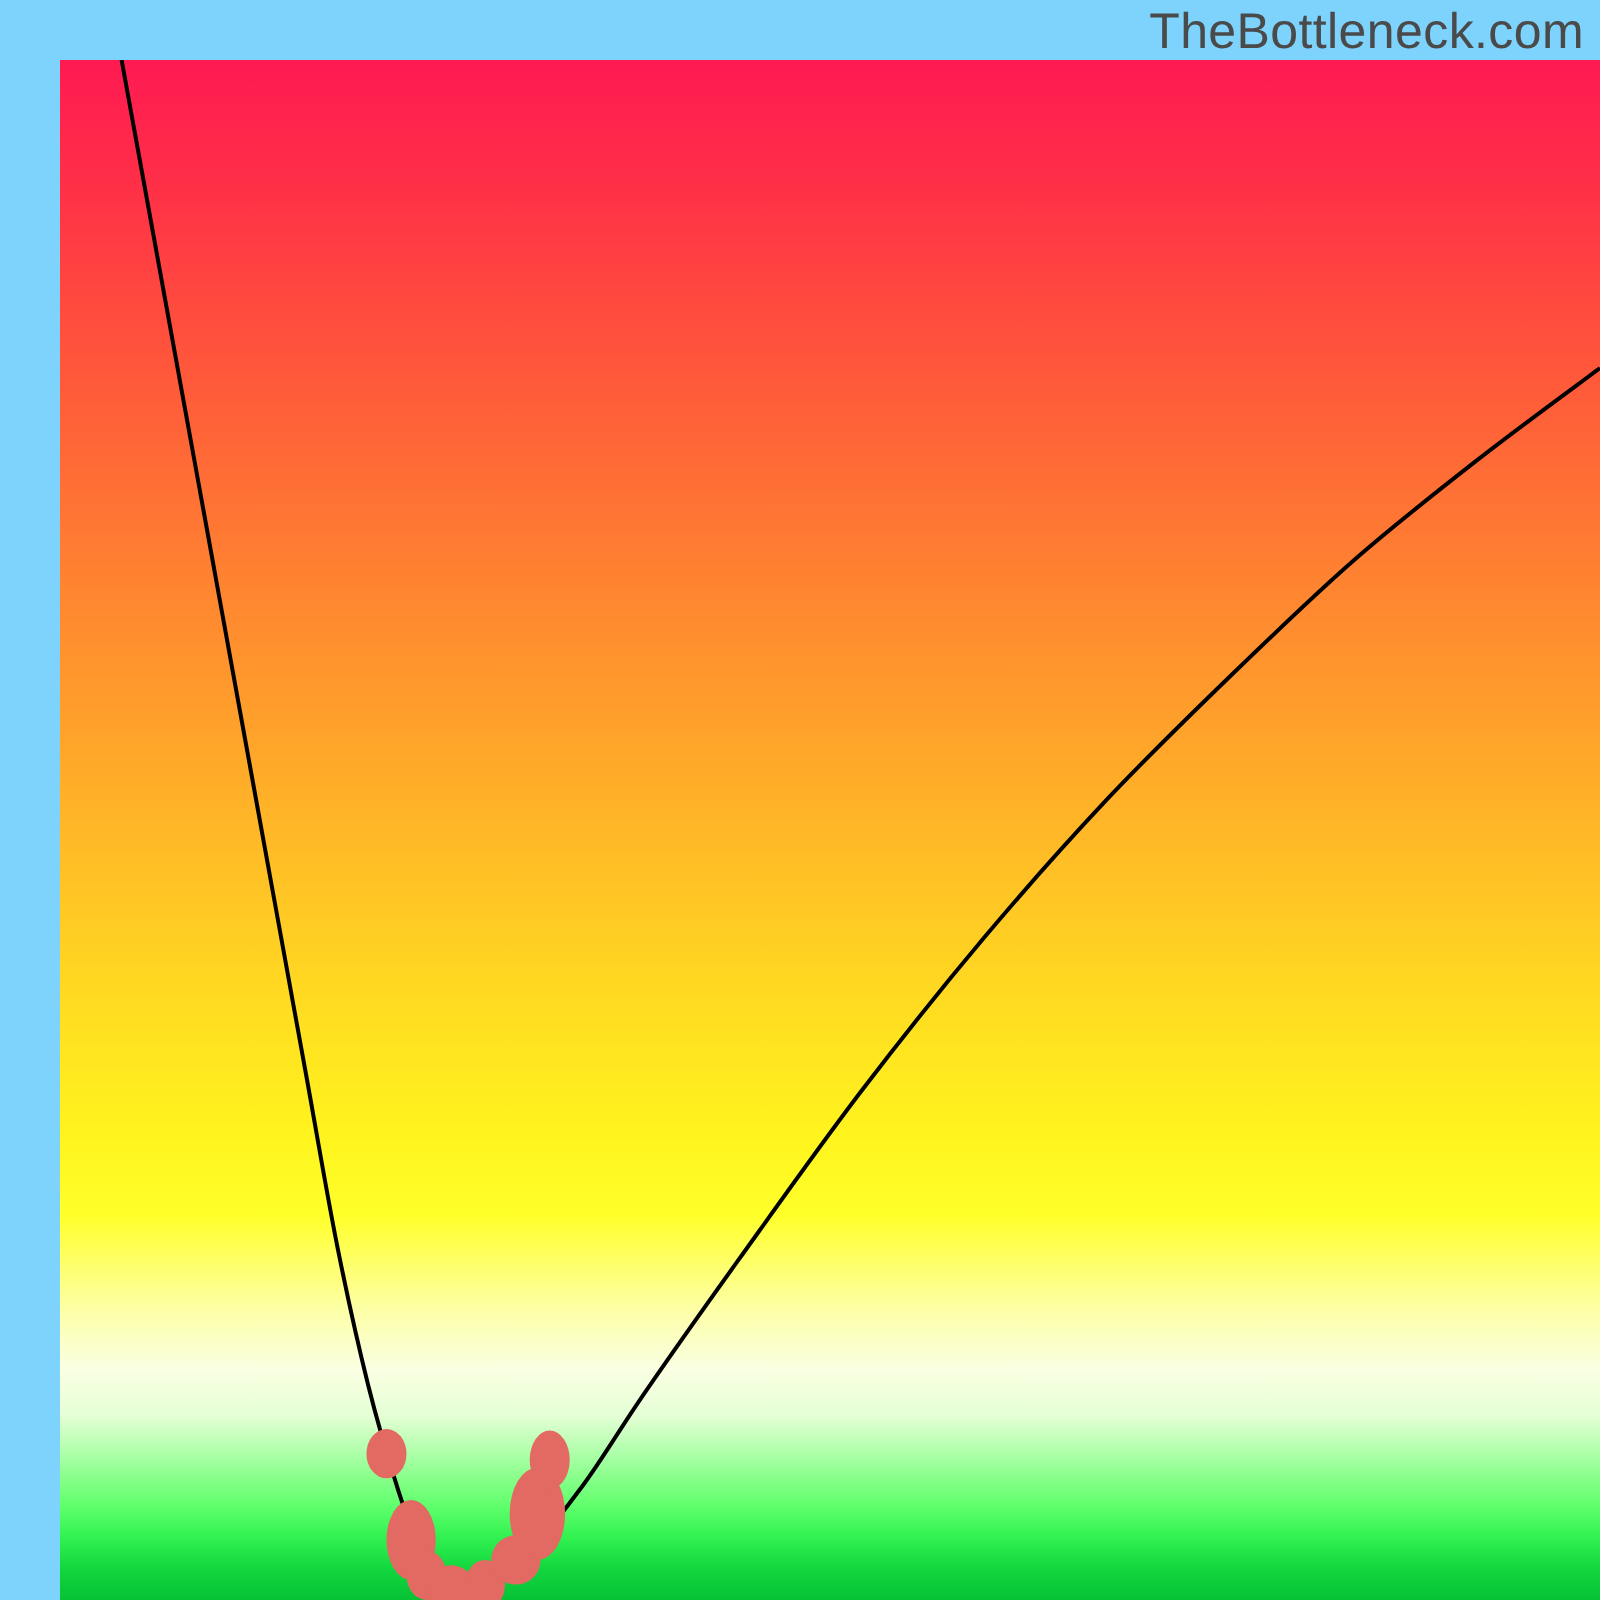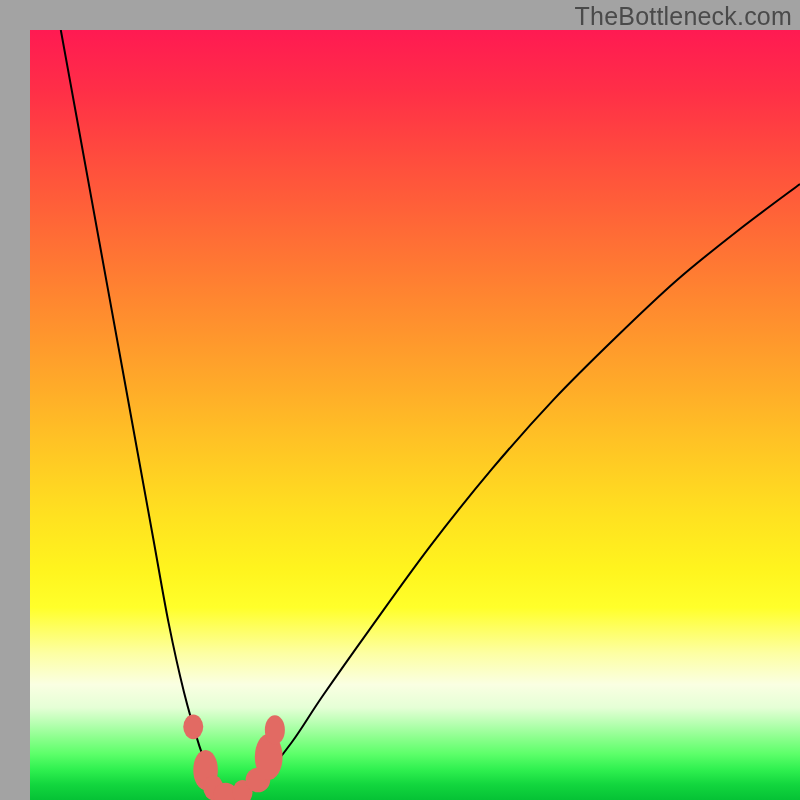--- a/index.html
+++ b/index.html
@@ -8,21 +8,21 @@
     width: 800px;
     height: 800px;
     overflow: hidden;
     background: #000;
     font-family: Arial, Helvetica, sans-serif;
   }
   .frame {
     position: relative;
     width: 800px;
     height: 800px;
-    background: #a3a3a3;
+    background: #7dd3fc;
   }
   .plot-area {
     position: absolute;
     left: 30px;
     top: 30px;
     width: 770px;
     height: 770px;
     background: linear-gradient(
       to bottom,
       #ff1a52 0%,

